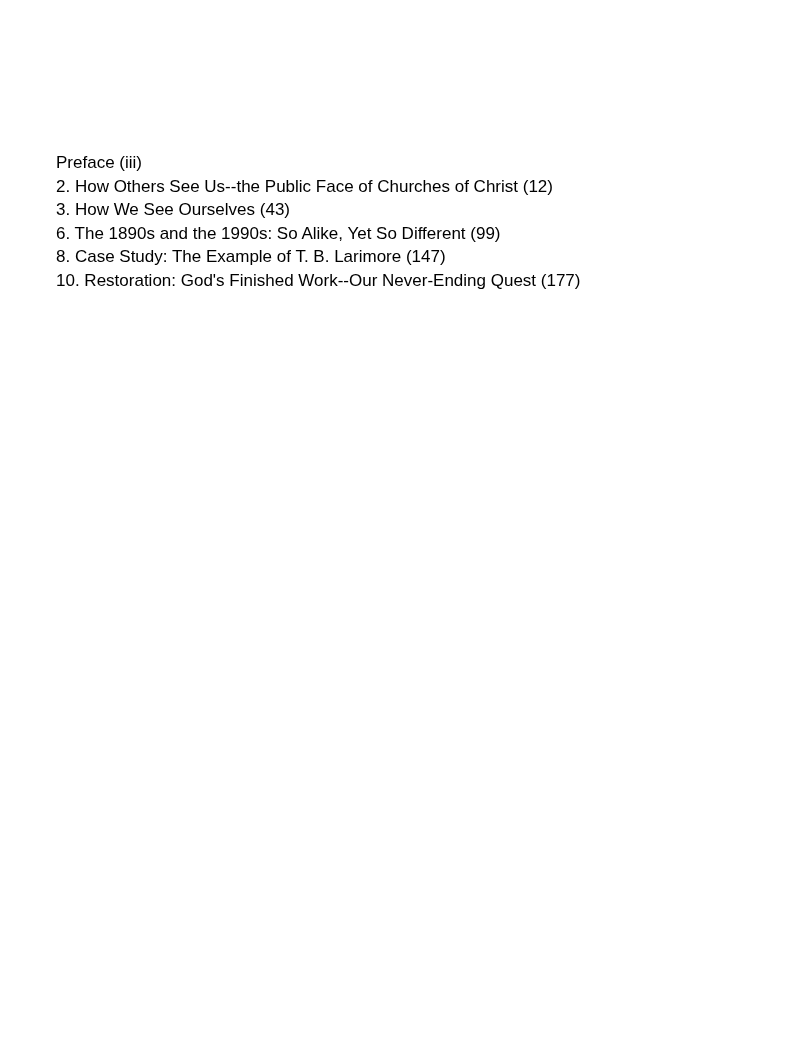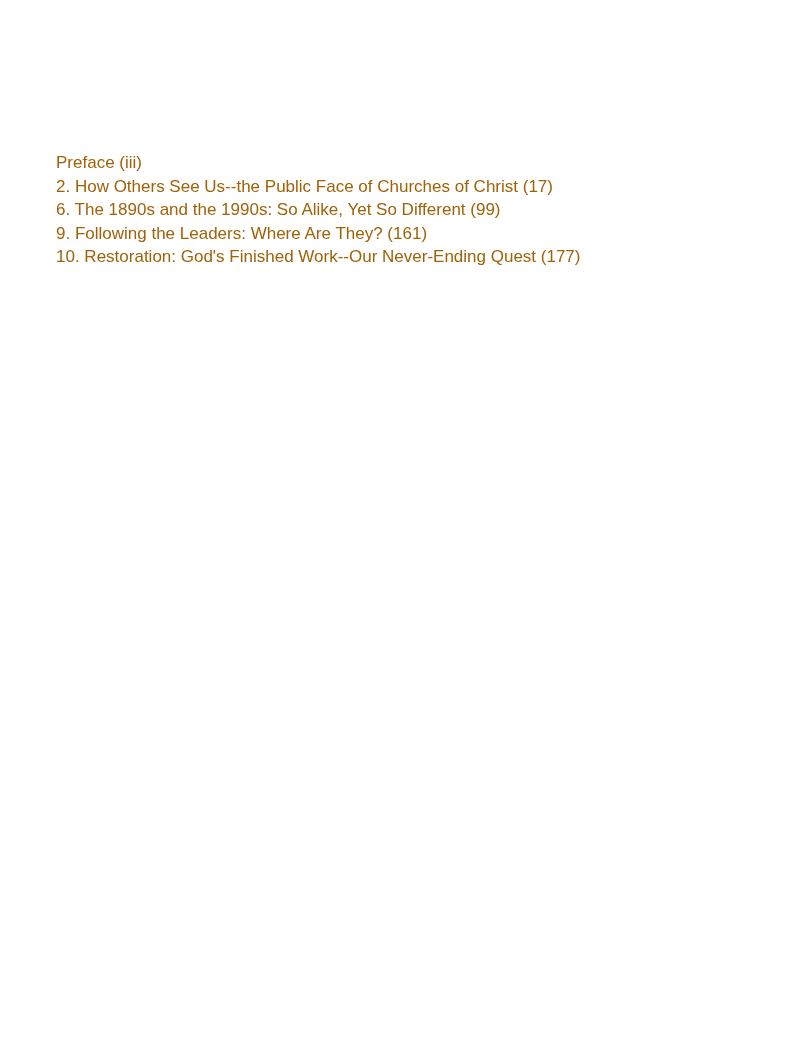--- a/index.html
+++ b/index.html
@@ -12,31 +12,32 @@
     background: #ffffff;
     position: relative;
     overflow: hidden;
     font-family: "Liberation Sans", sans-serif;
   }
   .toc-block {
     position: absolute;
     left: 56px;
     top: 151px;
     right: 40px;
-    color: #a16207;
+    color: #000000;
     font-size: 17px;
     line-height: 23.5px;
     letter-spacing: 0;
   }
   .toc-line {
     white-space: nowrap;
   }
 </style>
 </head>
 <body>
 
 <div class="toc-block">
   <div class="toc-line">Preface (iii)</div>
-  <div class="toc-line">2. How Others See Us--the Public Face of Churches of Christ (17)</div>
+  <div class="toc-line">2. How Others See Us--the Public Face of Churches of Christ (12)</div>
+  <div class="toc-line">3. How We See Ourselves (43)</div>
   <div class="toc-line">6. The 1890s and the 1990s: So Alike, Yet So Different (99)</div>
-  <div class="toc-line">9. Following the Leaders: Where Are They? (161)</div>
+  <div class="toc-line">8. Case Study: The Example of T. B. Larimore (147)</div>
   <div class="toc-line">10. Restoration: God's Finished Work--Our Never-Ending Quest (177)</div>
 </div>
 
 </body></html>

